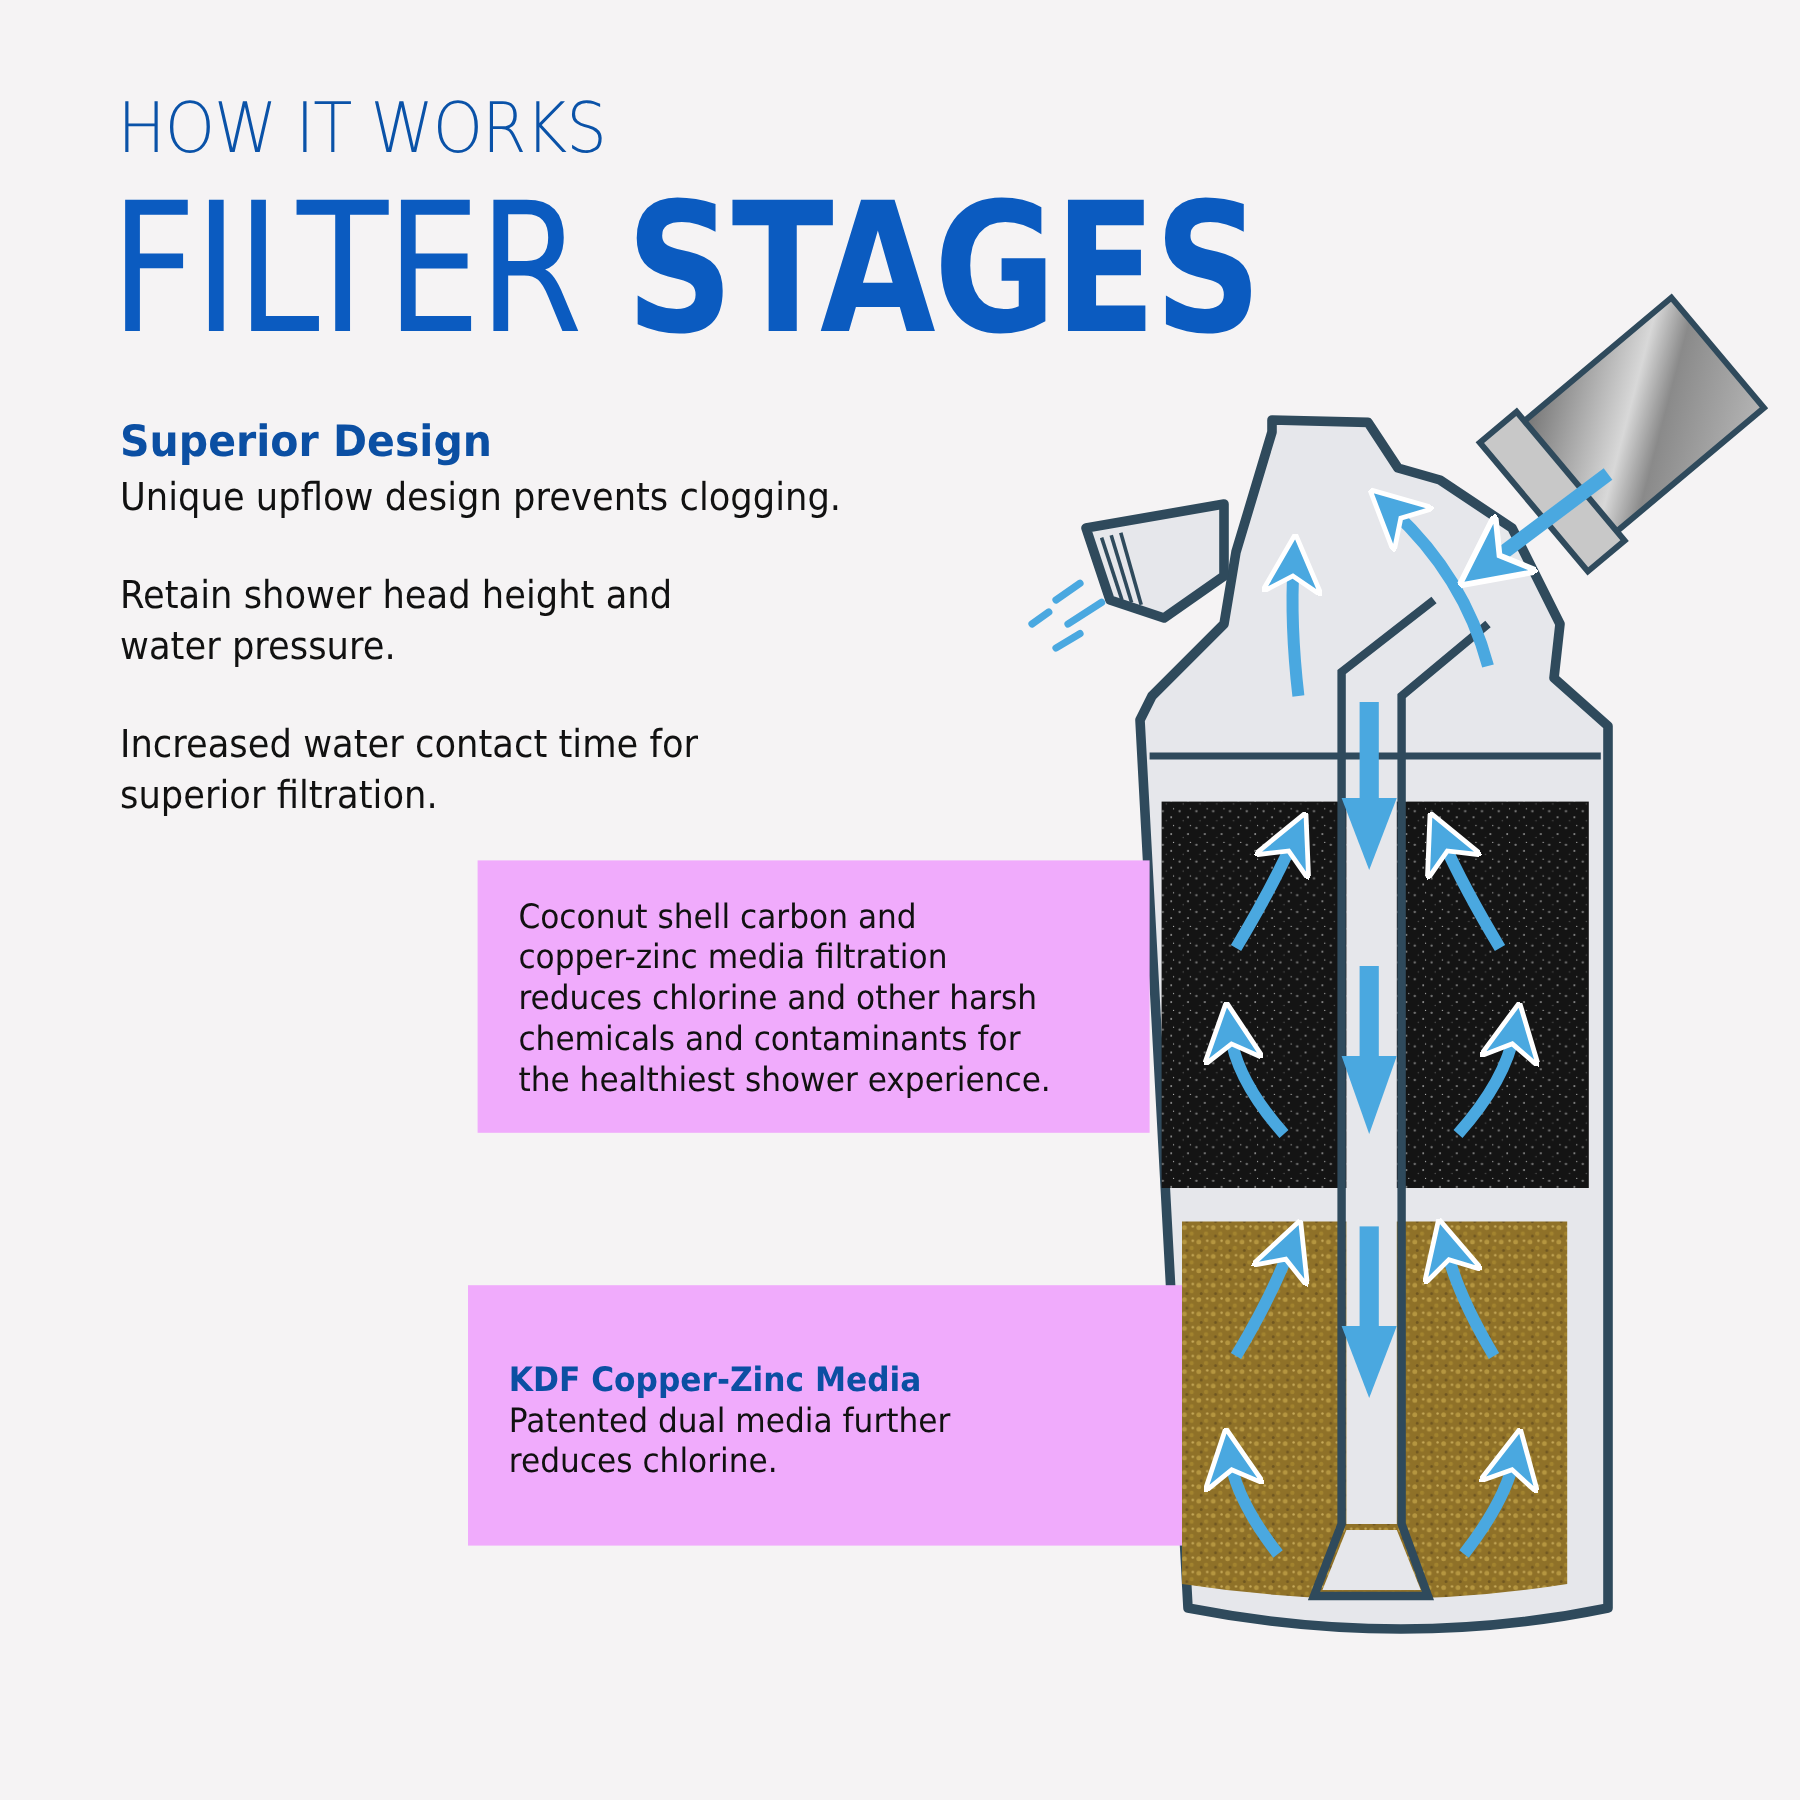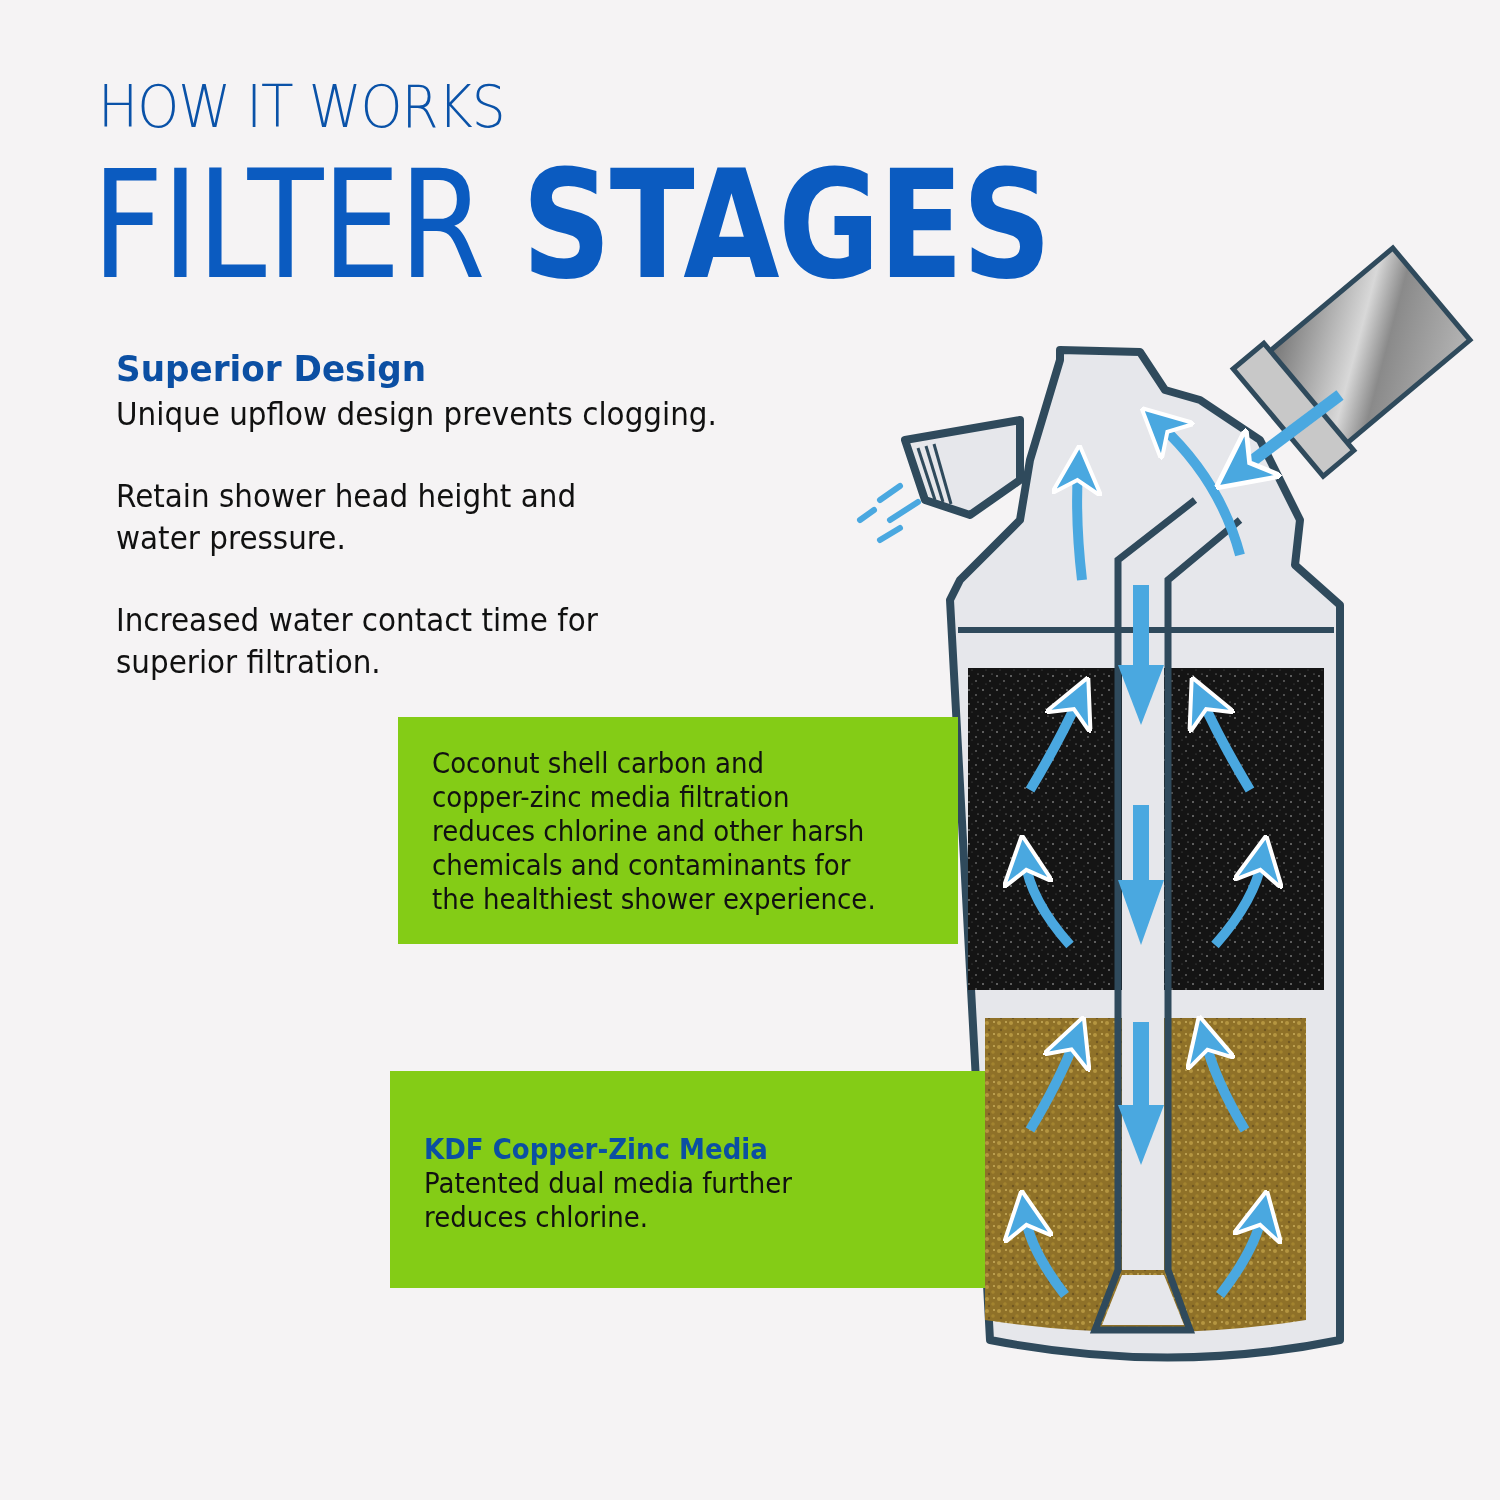--- a/index.html
+++ b/index.html
@@ -16,33 +16,33 @@
     color: #0a52a8; line-height: 1; transform: scaleX(0.92); transform-origin: left;
   }
   .title {
     position: absolute; left: 92px; top: 150px;
     font-family: "DejaVu Sans", sans-serif;
     font-size: 150px; line-height: 1; color: #0b5bc0; white-space: nowrap;
     transform: scaleX(0.83); transform-origin: left; letter-spacing: -2px;
   }
   .title .light { font-weight: 400; }
   .title .bold { font-weight: 700; }
-  .intro { position: absolute; left: 116px; top: 345px; width: 720px; }
+  .intro { position: absolute; left: 100px; top: 345px; width: 720px; }
   .intro h2 {
     margin: 0; font-family: "DejaVu Sans", sans-serif; font-weight: 700;
     font-size: 36px; color: #0b4fa3; line-height: 48px;
     transform: scaleX(0.95); transform-origin: left;
   }
   .intro p {
     margin: 0 0 40px 0; font-family: "DejaVu Sans", sans-serif;
     font-size: 32px; line-height: 42px; color: #111;
     transform: scaleX(0.92); transform-origin: left; white-space: pre-line;
   }
   .card {
-    position: absolute; background: #84cc16; box-sizing: border-box;
+    position: absolute; background: #f0abfc; box-sizing: border-box;
     padding-left: 34px;
   }
   .card1 { left: 398px; top: 717px; width: 560px; height: 227px; padding-top: 30px; }
   .card2 { left: 390px; top: 1071px; width: 595px; height: 217px; padding-top: 62px; }
   .card p {
     margin: 0; font-family: "DejaVu Sans", sans-serif; font-size: 28px;
     line-height: 34px; color: #111; white-space: pre-line;
     transform: scaleX(0.93); transform-origin: left;
   }
   .card h3 {

